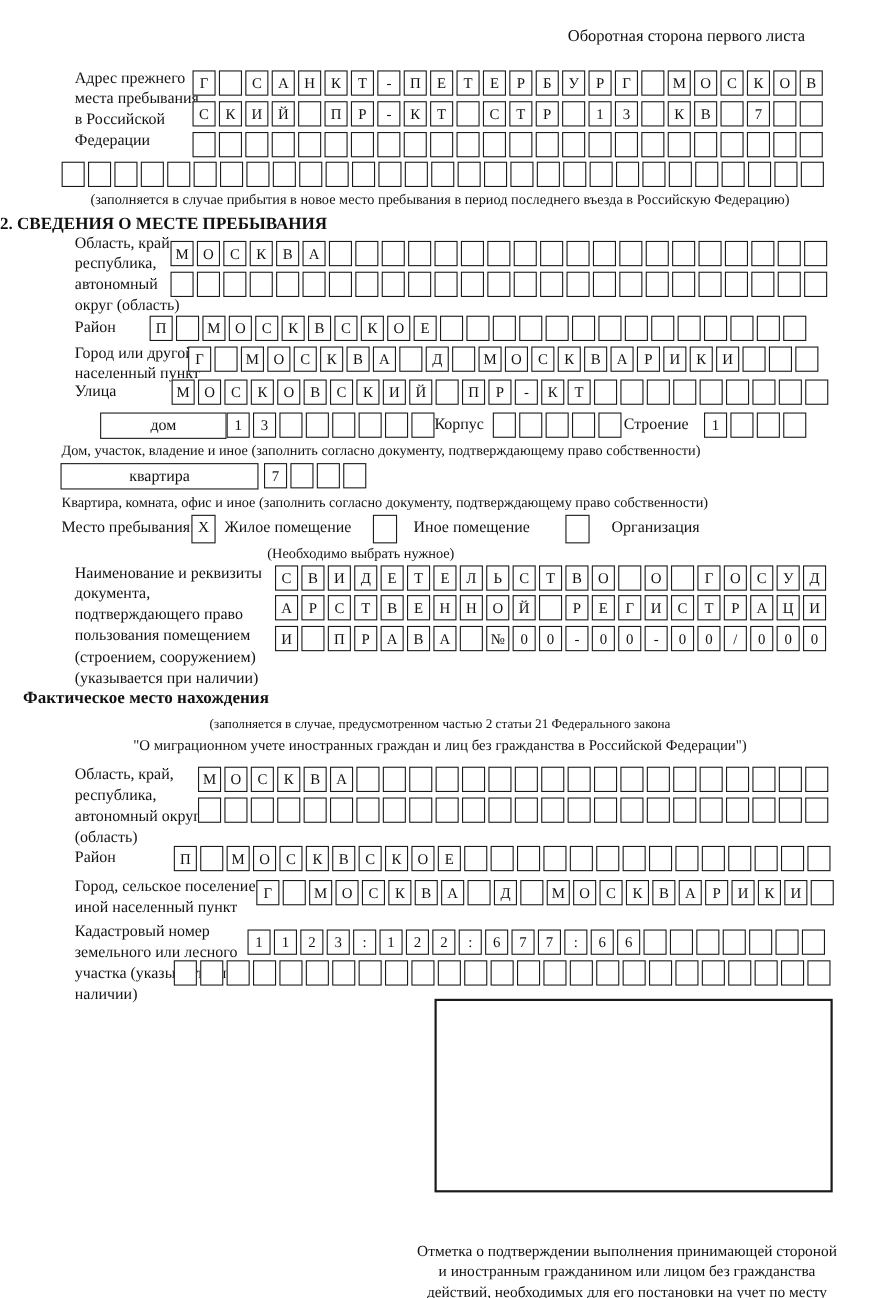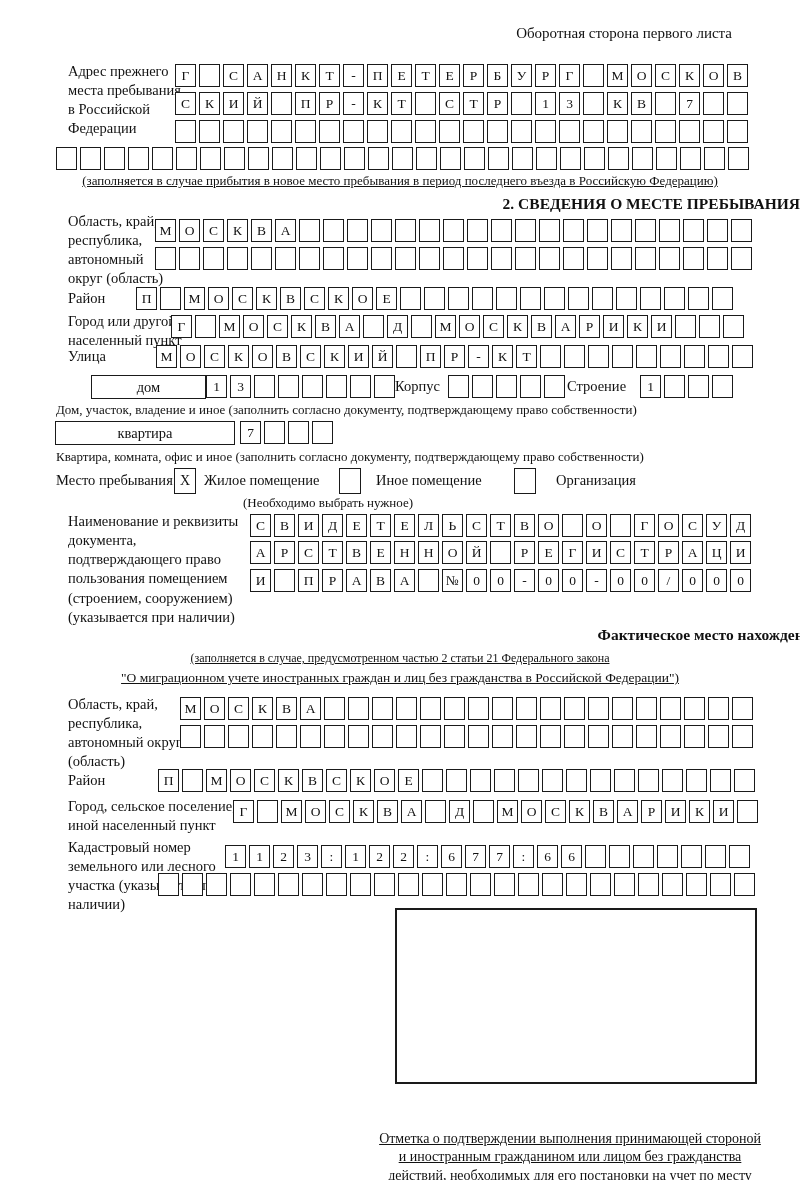--- a/index.html
+++ b/index.html
@@ -3,22 +3,22 @@
 <meta charset="utf-8">
 <style>
   html,body{margin:0;padding:0;background:#fff;}
   #page{
     position:relative;width:800px;height:1180px;background:#ffffff;
     font-family:"Liberation Serif", serif;color:#111;overflow:hidden;
   }
   .abs{position:absolute;}
   .lbl{font-size:14.5px;line-height:1.32;color:#111;}
   .small{font-size:13px;line-height:1.3;color:#111;}
-  .title{font-size:15.5px;font-weight:bold;text-align:right;width:100%;}
-  .center{text-align:center;width:100%;text-decoration:underline;}
+  .title{font-size:15.5px;font-weight:bold;text-align:left;width:100%;}
+  .center{text-align:center;width:100%;}
   .box-row{position:absolute;display:flex;}
   .cell{
     width:21px;height:23px;box-sizing:border-box;margin-right:3px;
     border:1.6px solid #1a1a1a;display:inline-flex;align-items:center;justify-content:center;
     font-size:13.5px;line-height:1;background:#fff;flex:0 0 auto;
   }
   .widebox{
     position:absolute;box-sizing:border-box;border:1.6px solid #1a1a1a;height:24px;
     display:flex;align-items:center;justify-content:center;font-size:14.5px;background:#fff;
   }

